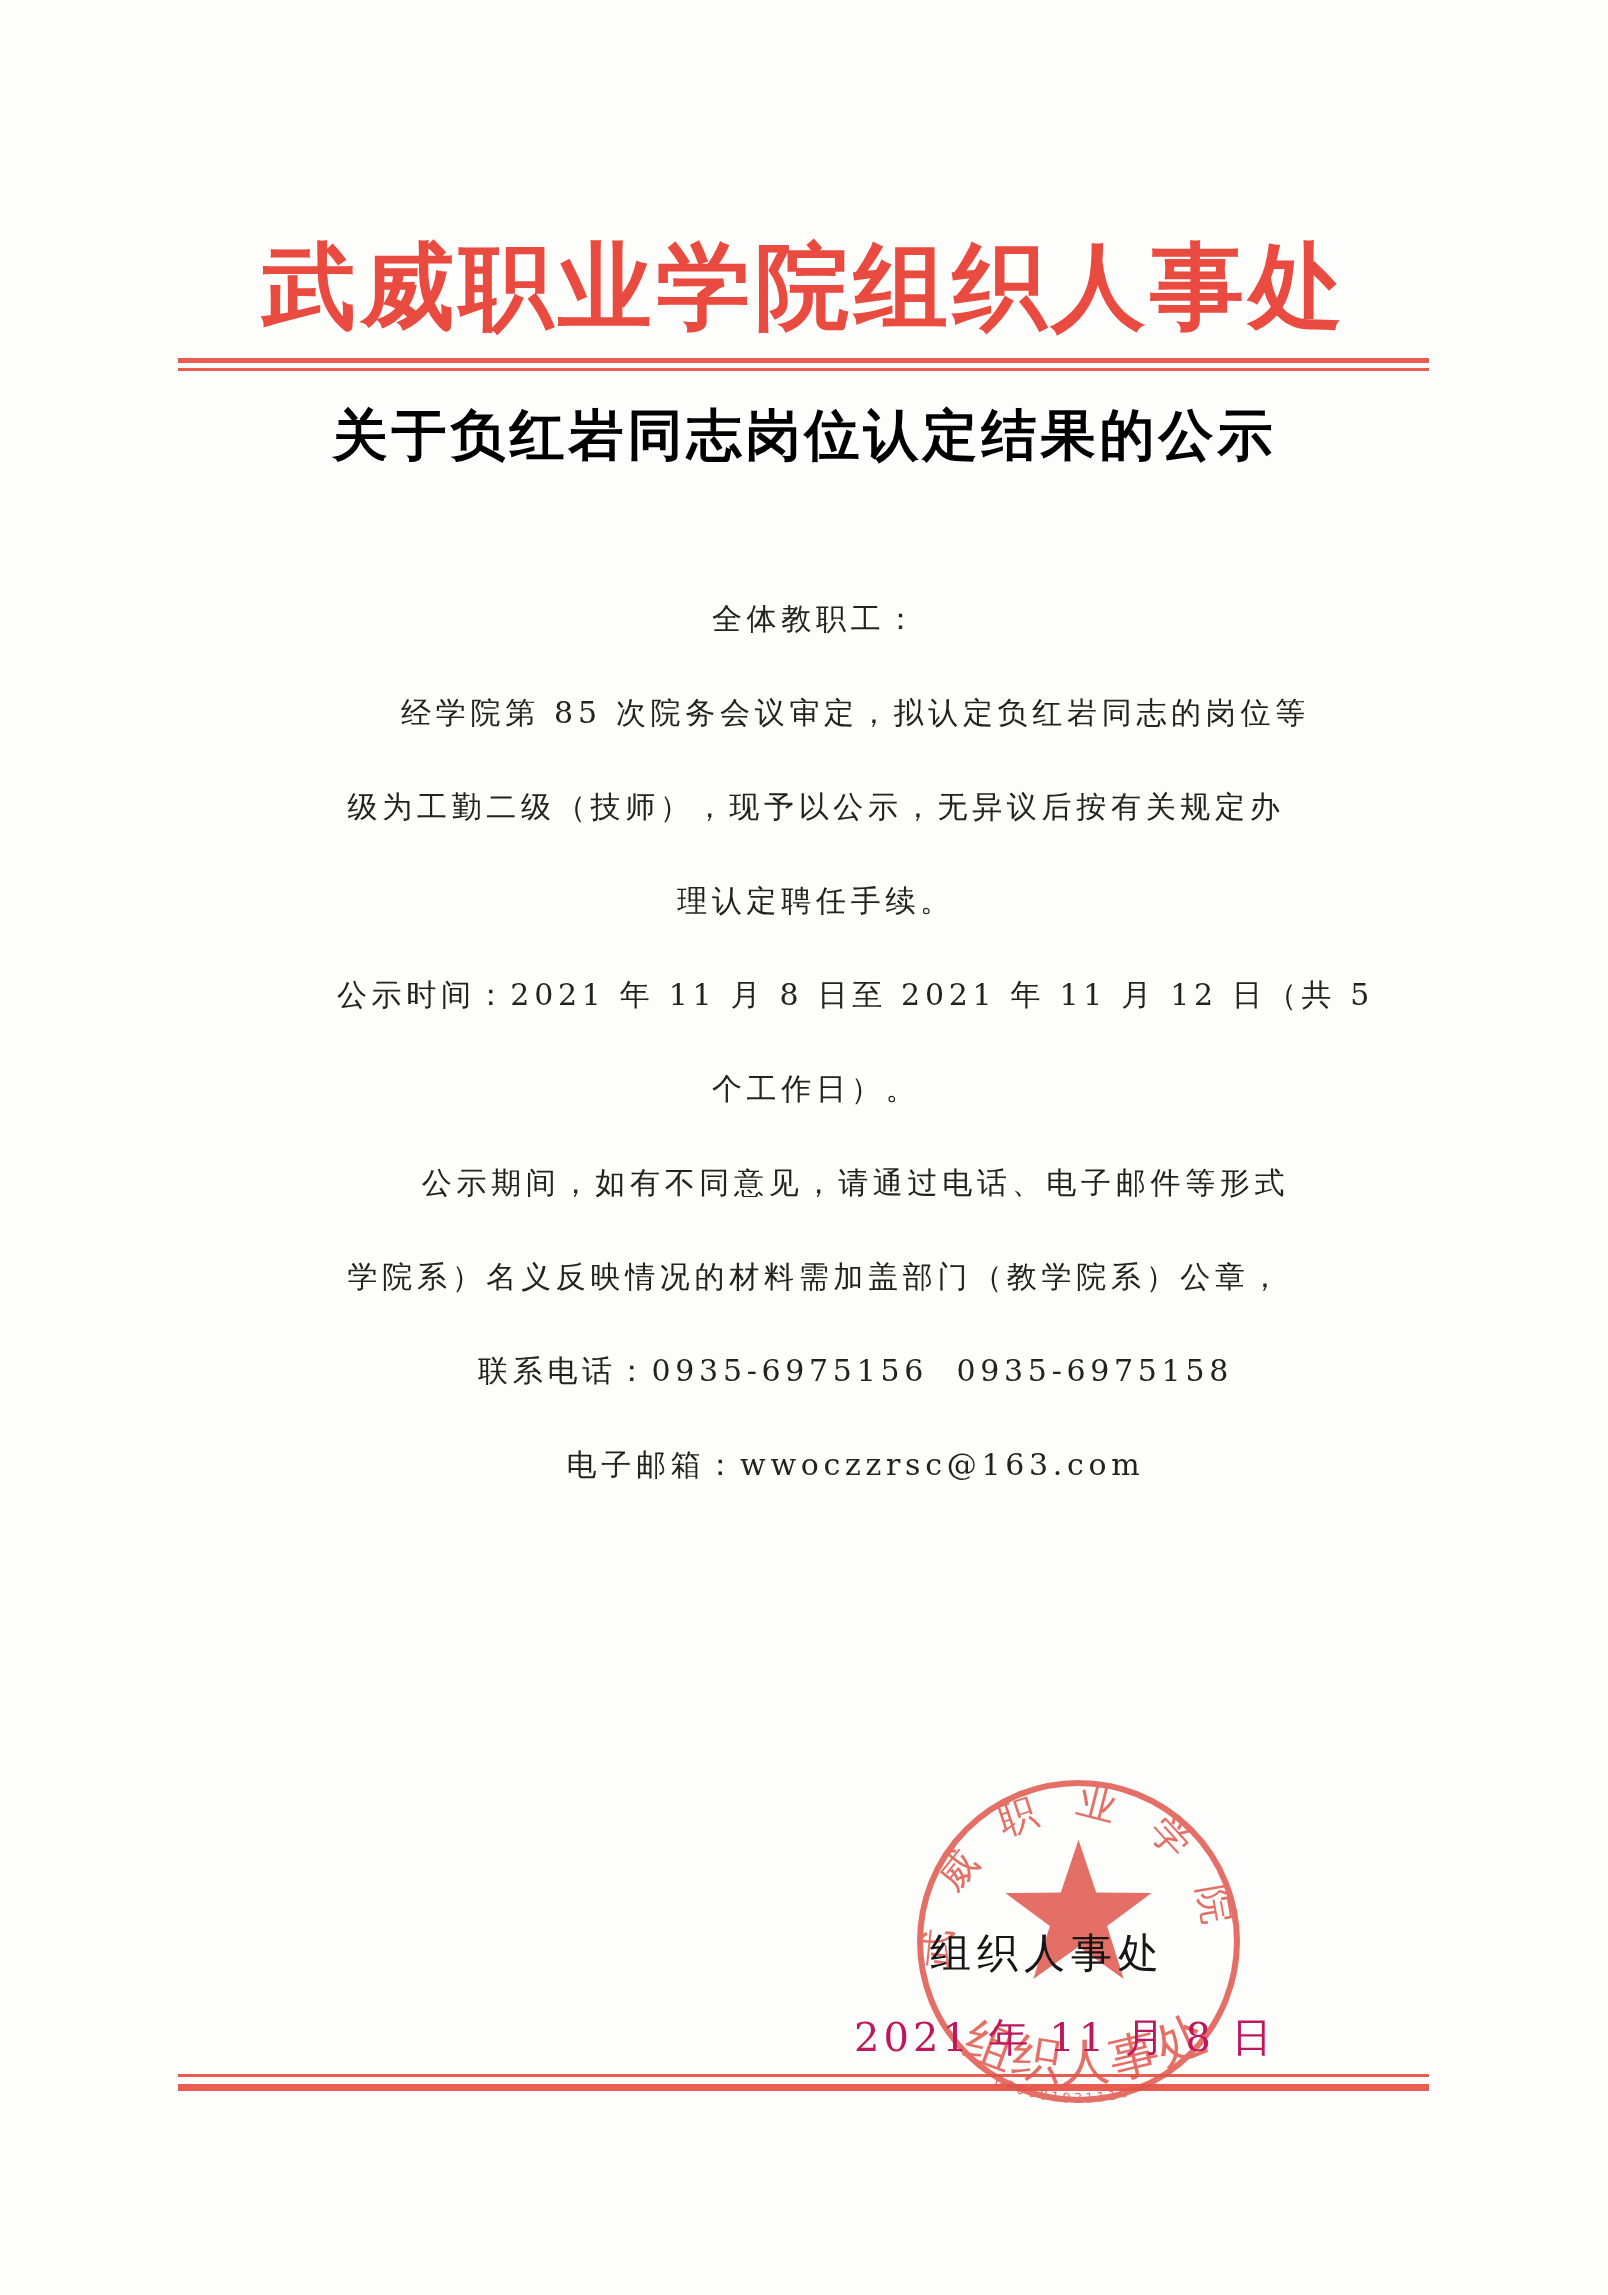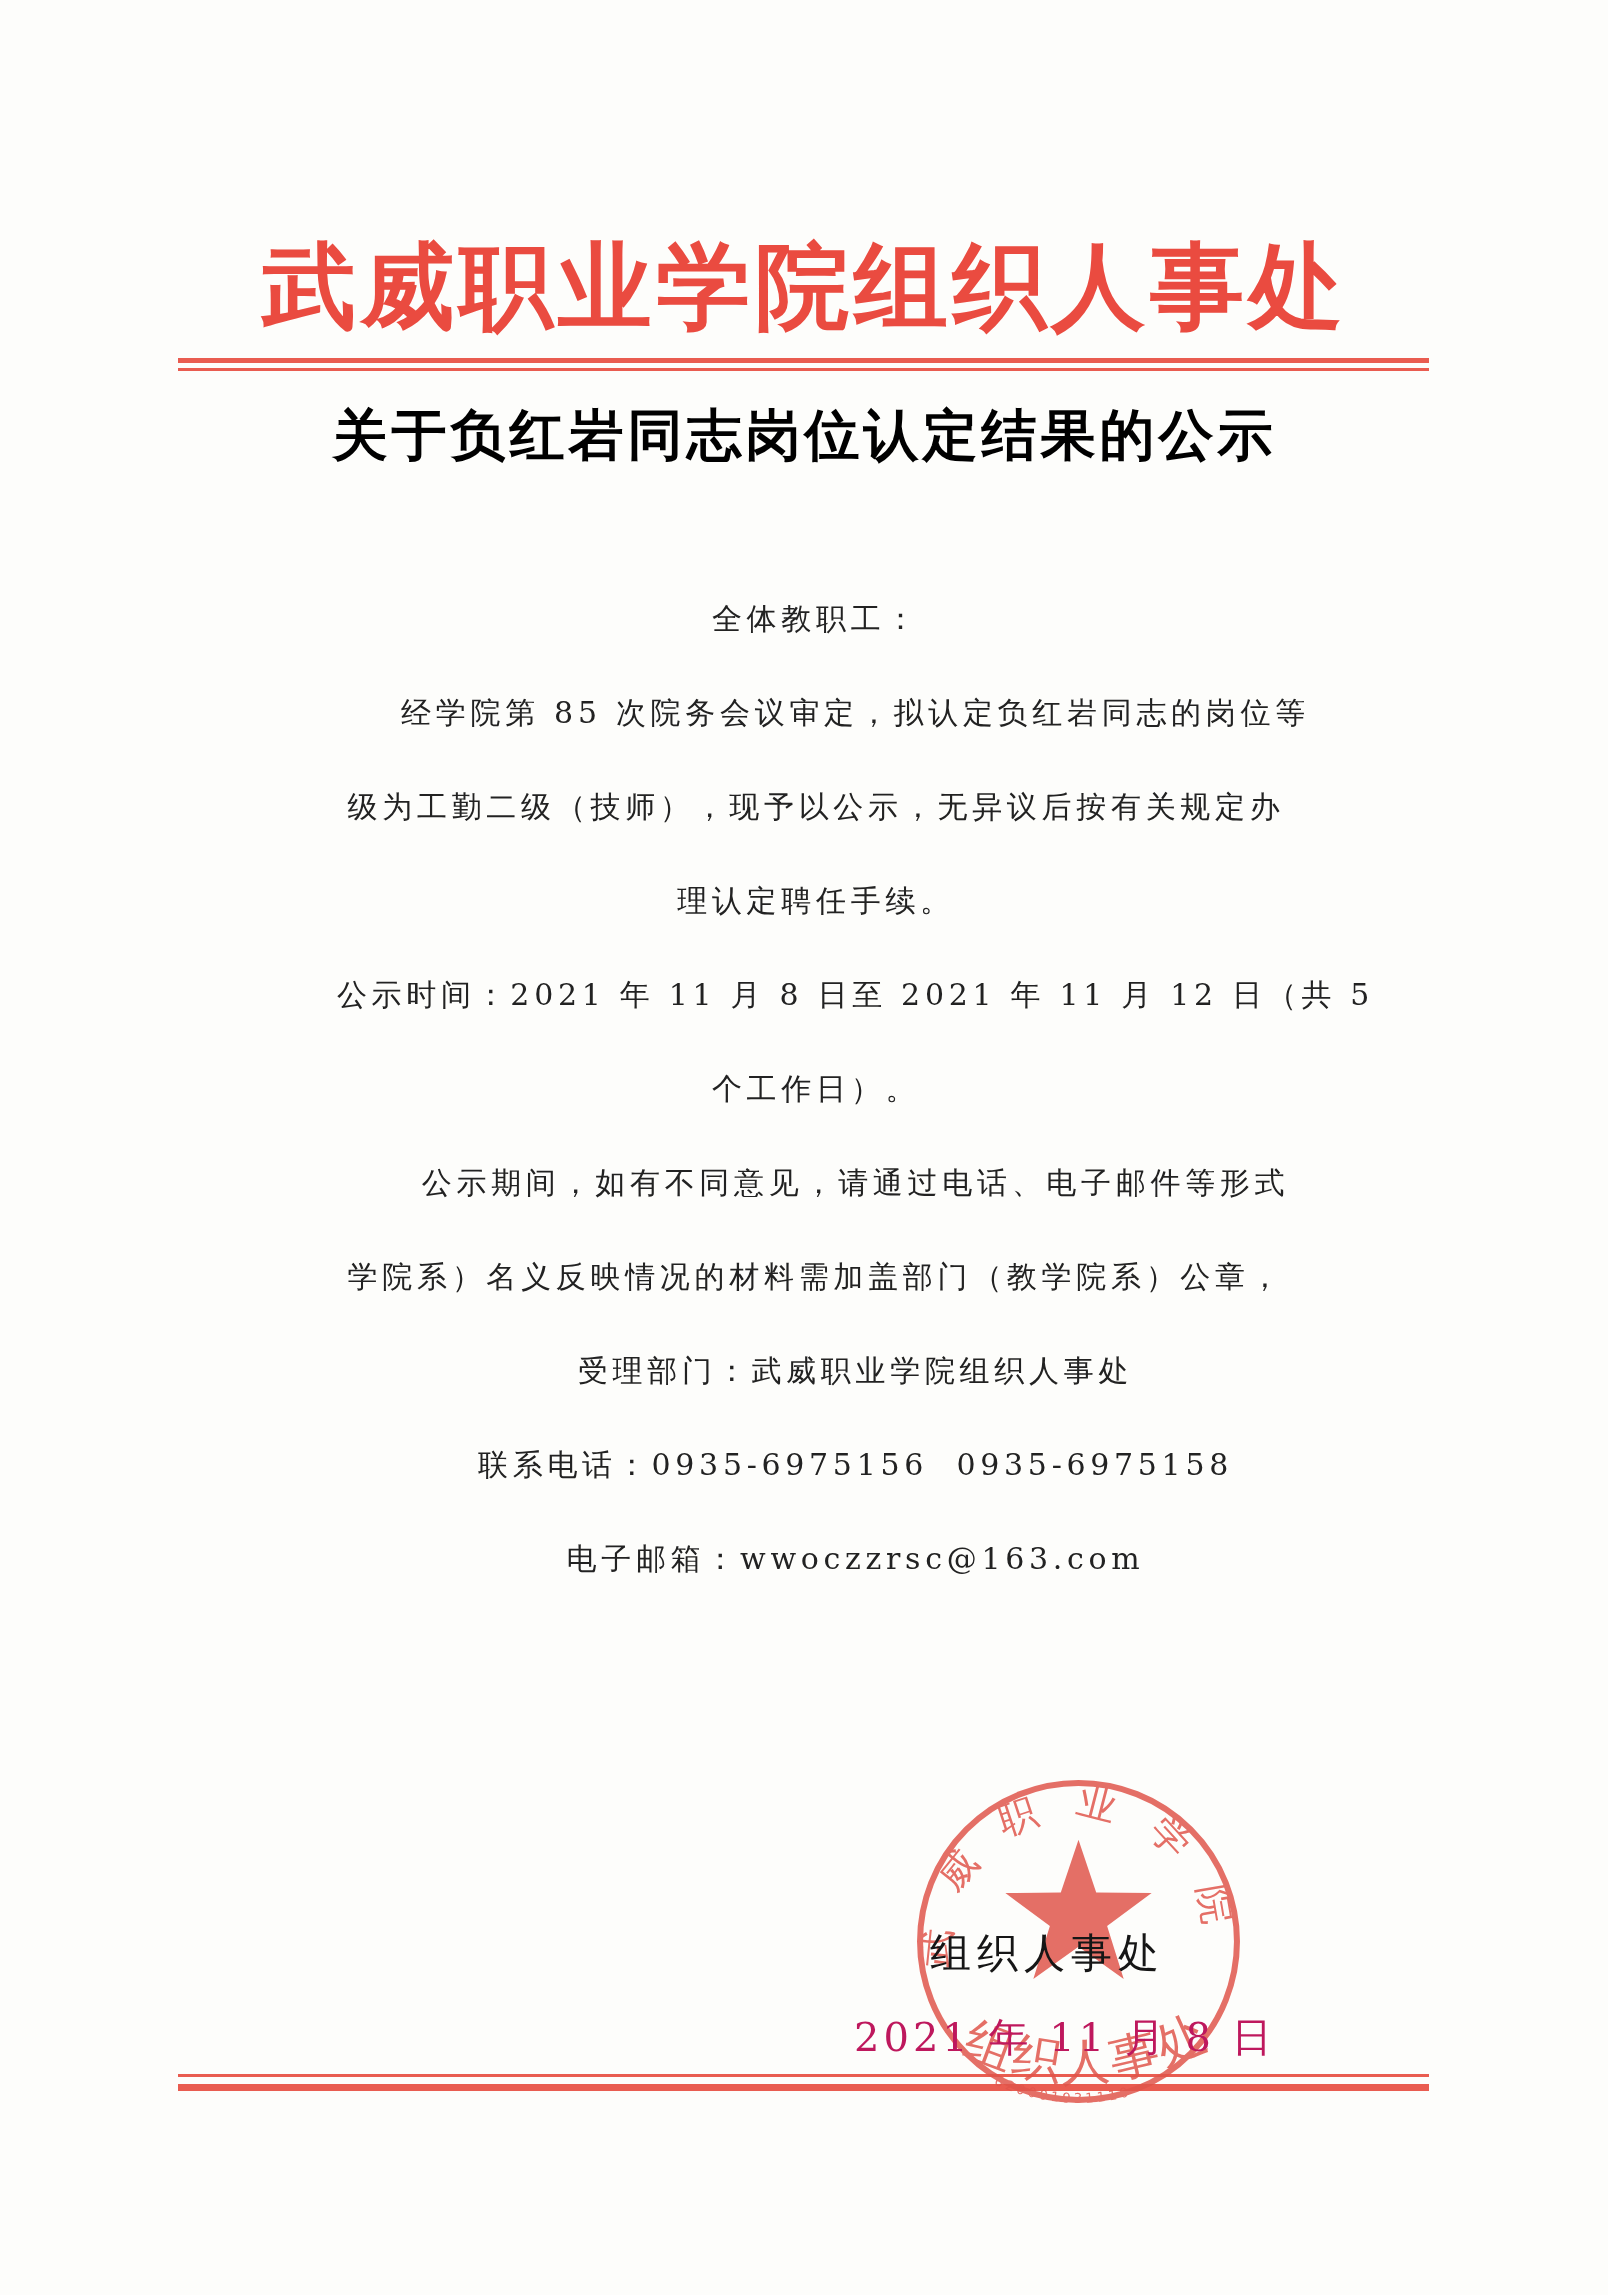--- a/index.html
+++ b/index.html
@@ -90,21 +90,20 @@
 
 <div class="body-text">
   <div class="line">全体教职工：</div>
   <div class="line indent">经学院第 85 次院务会议审定，拟认定负红岩同志的岗位等</div>
   <div class="line">级为工勤二级（技师），现予以公示，无异议后按有关规定办</div>
   <div class="line">理认定聘任手续。</div>
   <div class="line indent">公示时间：2021 年 11 月 8 日至 2021 年 11 月 12 日（共 5</div>
   <div class="line">个工作日）。</div>
   <div class="line indent">公示期间，如有不同意见，请通过电话、电子邮件等形式</div>
   <div class="line">学院系）名义反映情况的材料需加盖部门（教学院系）公章，</div>
-  <div class="line indent">受理部门：武威职业学院组织人事处</div>
   <div class="line indent">联系电话：0935-6975156  0935-6975158</div>
   <div class="line indent">电子邮箱：wwoczzrsc@163.com</div>
 </div>
 
 <svg class="seal" viewBox="0 0 510 510">
   <defs>
     <path id="arcTop" d="M 76,330 A 192,192 0 1 1 434,330" fill="none"></path>
     <path id="arcLower" d="M 80,420 A 400,400 0 0 0 430,420" fill="none"></path>
     <path id="arcSerial" d="M 128,468 A 300,300 0 0 0 382,468" fill="none"></path>
   </defs>

